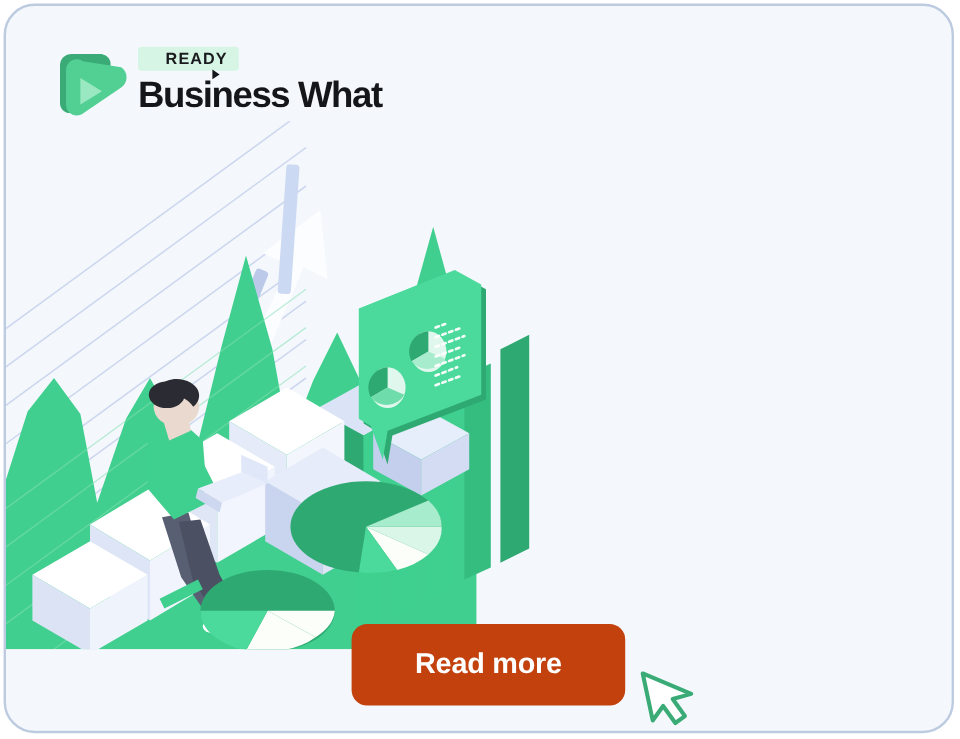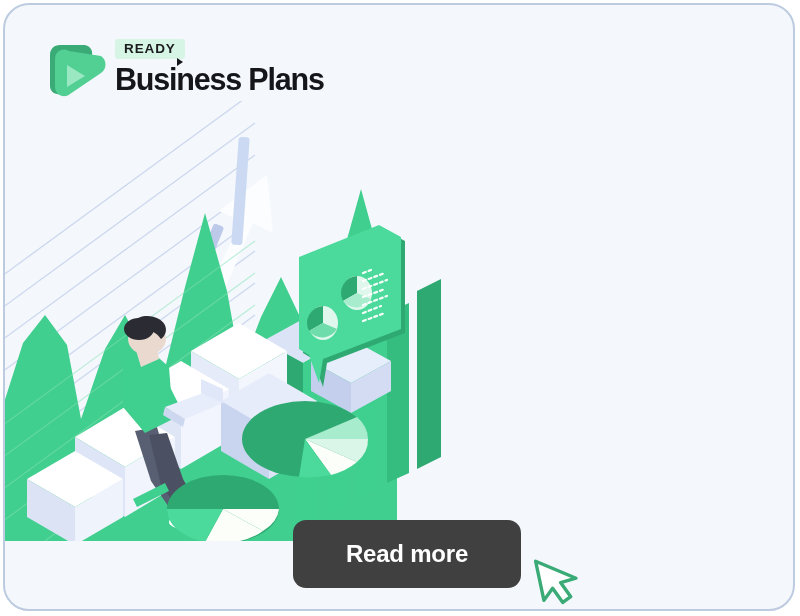--- a/index.html
+++ b/index.html
@@ -48,21 +48,21 @@
     top: 10px;
     width: 215px;
   }
   #ready-badge {
     display: inline-block;
     background: #d6f5e4;
     color: #1b1b1f;
     font-size: 13.5px;
     font-weight: bold;
     letter-spacing: 0.9px;
-    padding: 3px 9px 3px 9px;
+    padding: 3px 9px 3px 23px;
     border-radius: 3px;
     line-height: 1.05;
   }
   #brand-name-row {
     position: relative;
     margin-top: 3px;
     height: 34px;
   }
   #brand-name {
     position: absolute;
@@ -100,21 +100,21 @@
     letter-spacing: -0.4px;
   }
 
   
   #cta-button {
     position: absolute;
     left: 288px;
     top: 515px;
     width: 228px;
     height: 68px;
-    background: #404040;
+    background: #c2410c;
     border: none;
     border-radius: 13px;
     color: #ffffff;
     font-family: "Liberation Sans", sans-serif;
     font-size: 24px;
     font-weight: bold;
     letter-spacing: -0.2px;
     cursor: pointer;
     padding: 0;
   }
@@ -315,21 +315,21 @@
         <path d="M14 26 C14 18, 22 14, 28 19 L60 44 C66 49, 63 59, 55 59 L24 59
                  C18 59, 14 55, 14 49 Z" fill="#3aab76" transform="rotate(90 38 38)"></path>
         <path d="M26 12 C20 8, 12 12, 12 20 L12 48 C12 56, 21 60, 27 55 L58 34
                  C64 30, 64 21, 58 17 Z" fill="#52cf92" transform="translate(10 8)"></path>
         <path d="M34 34 L52 45 L34 56 Z" fill="#a6ecc9" opacity="0.85"></path>
       </svg>
     </div>
     <div id="logo-text-wrap">
       <span id="ready-badge">READY</span>
       <div id="brand-name-row">
-        <span id="brand-name">Business Plans</span>
+        <span id="brand-name">Business What</span>
         <span id="brand-accent"></span>
       </div>
     </div>
   </div>
 
 
   <button id="cta-button">Read more</button>
 
   <div id="cursor-icon">
     <svg width="56" height="58" viewBox="0 0 56 58" xmlns="http://www.w3.org/2000/svg">

